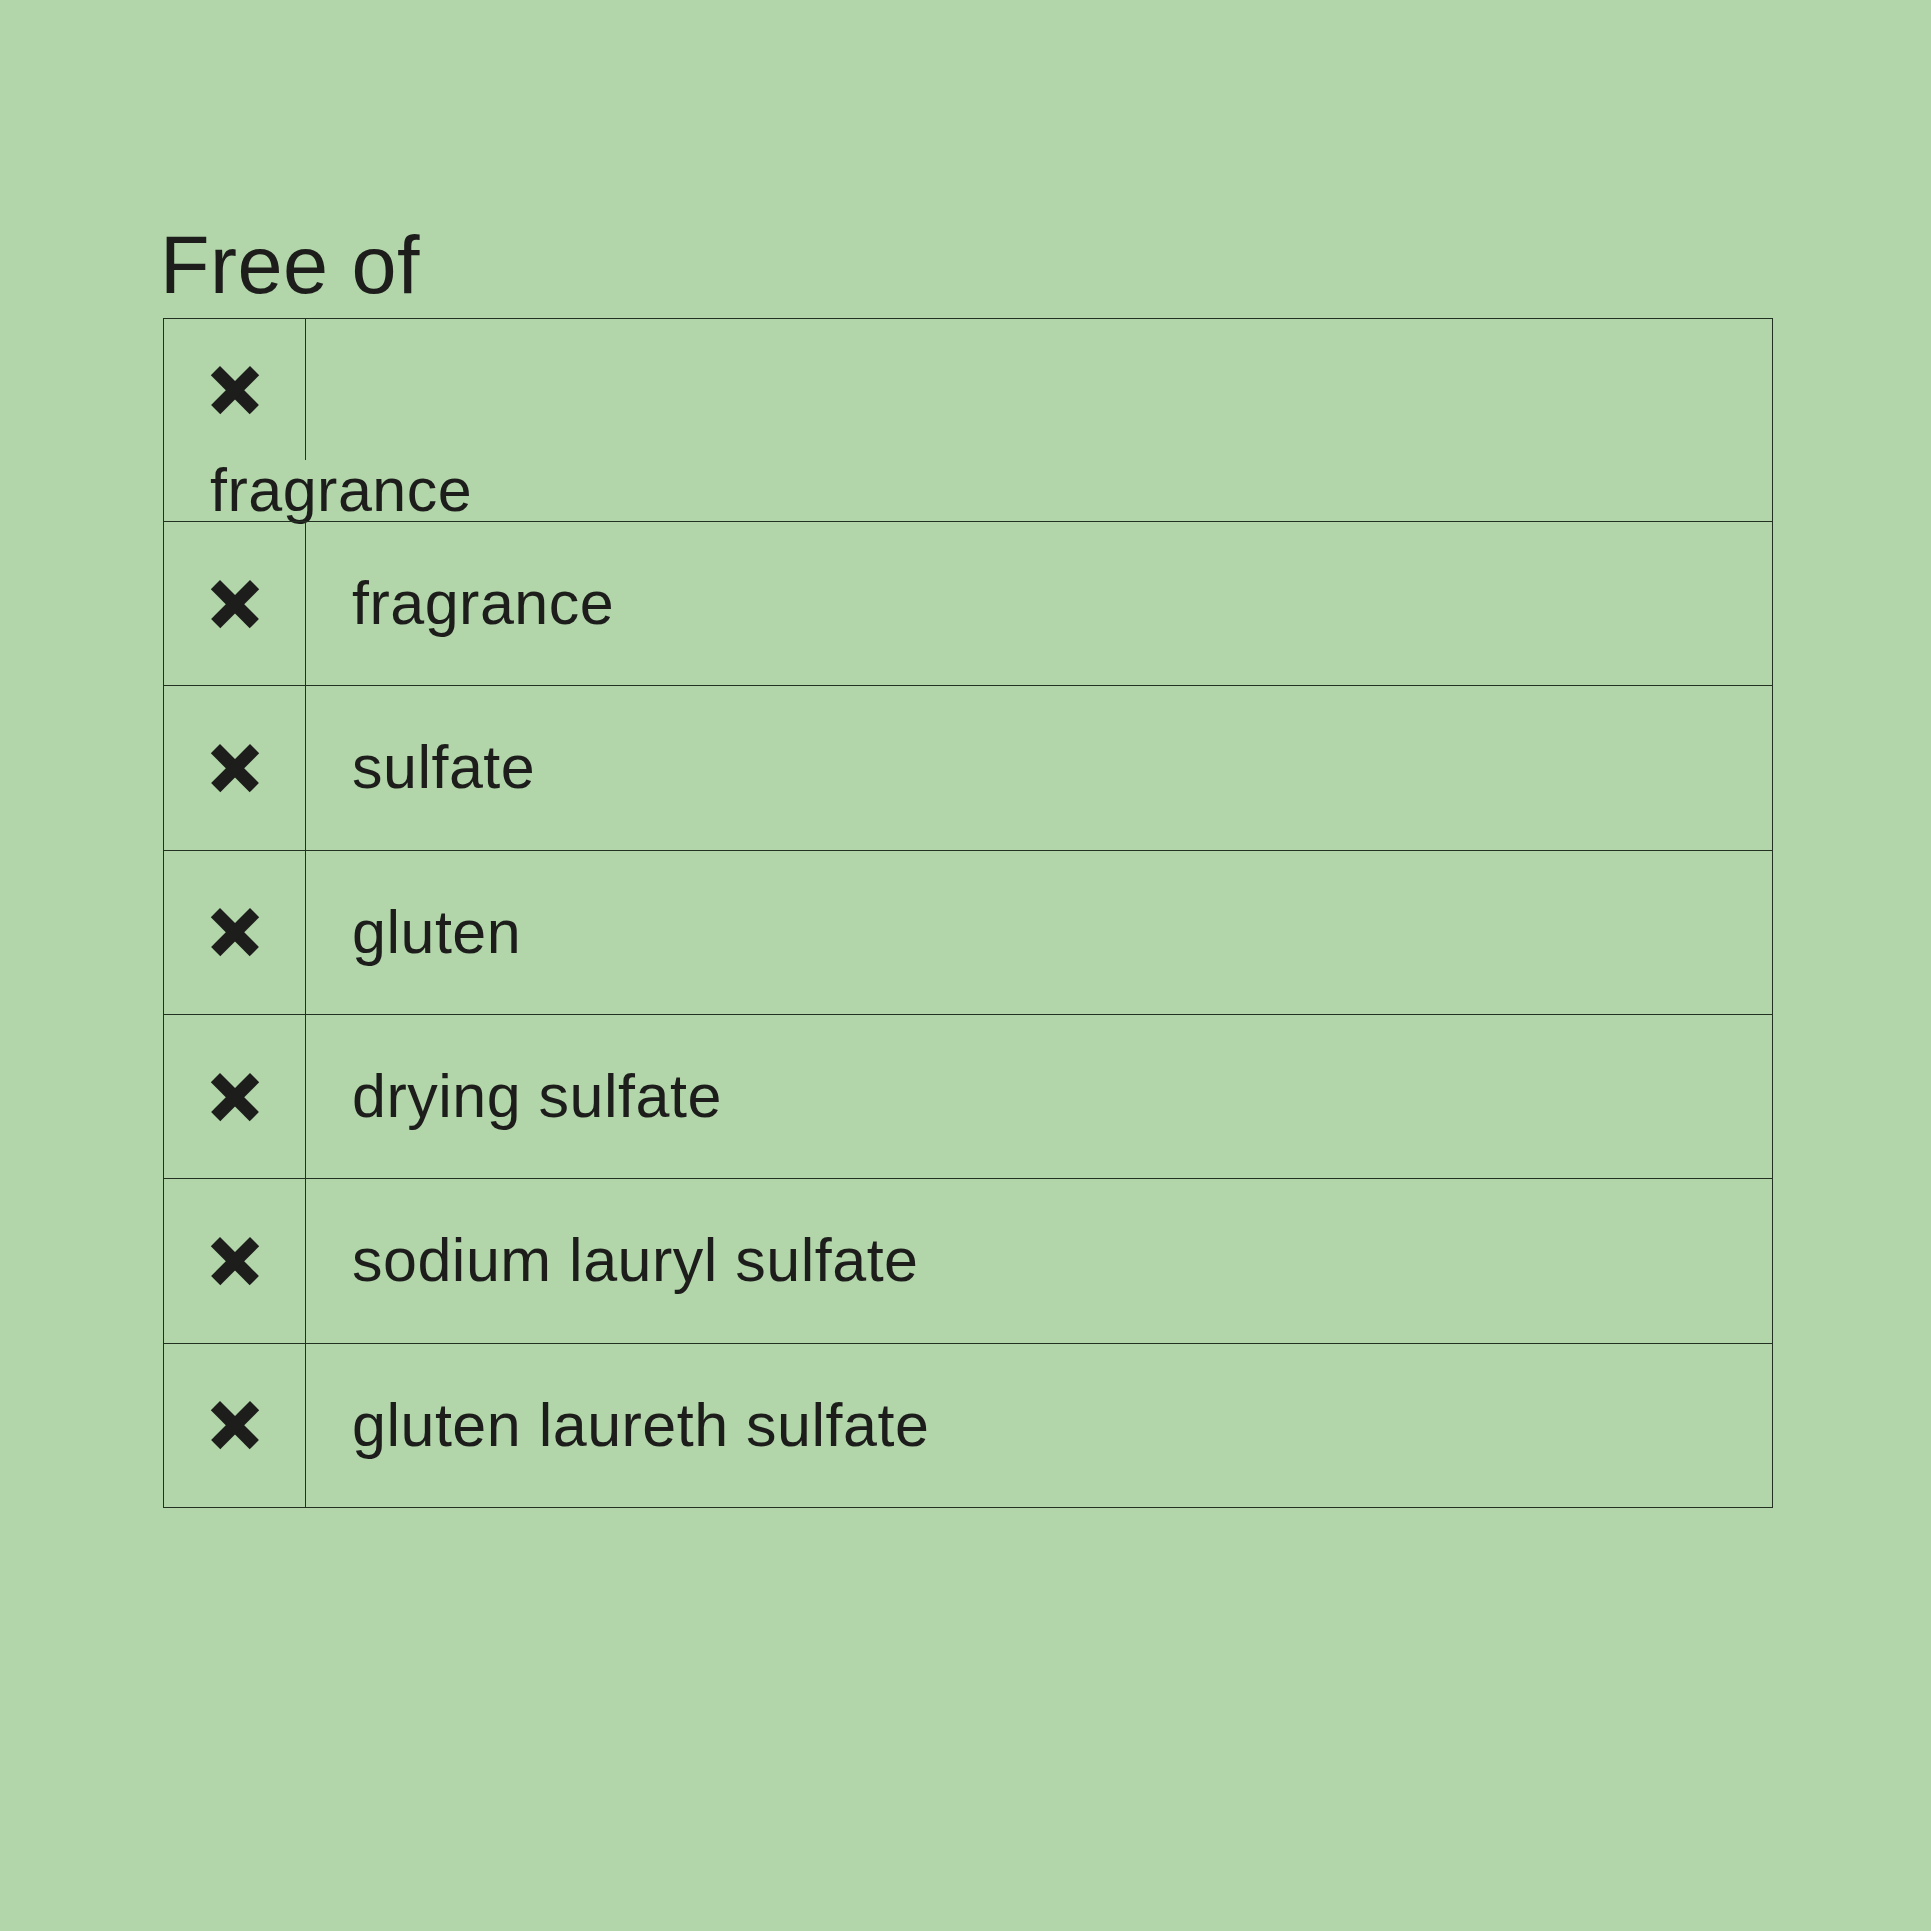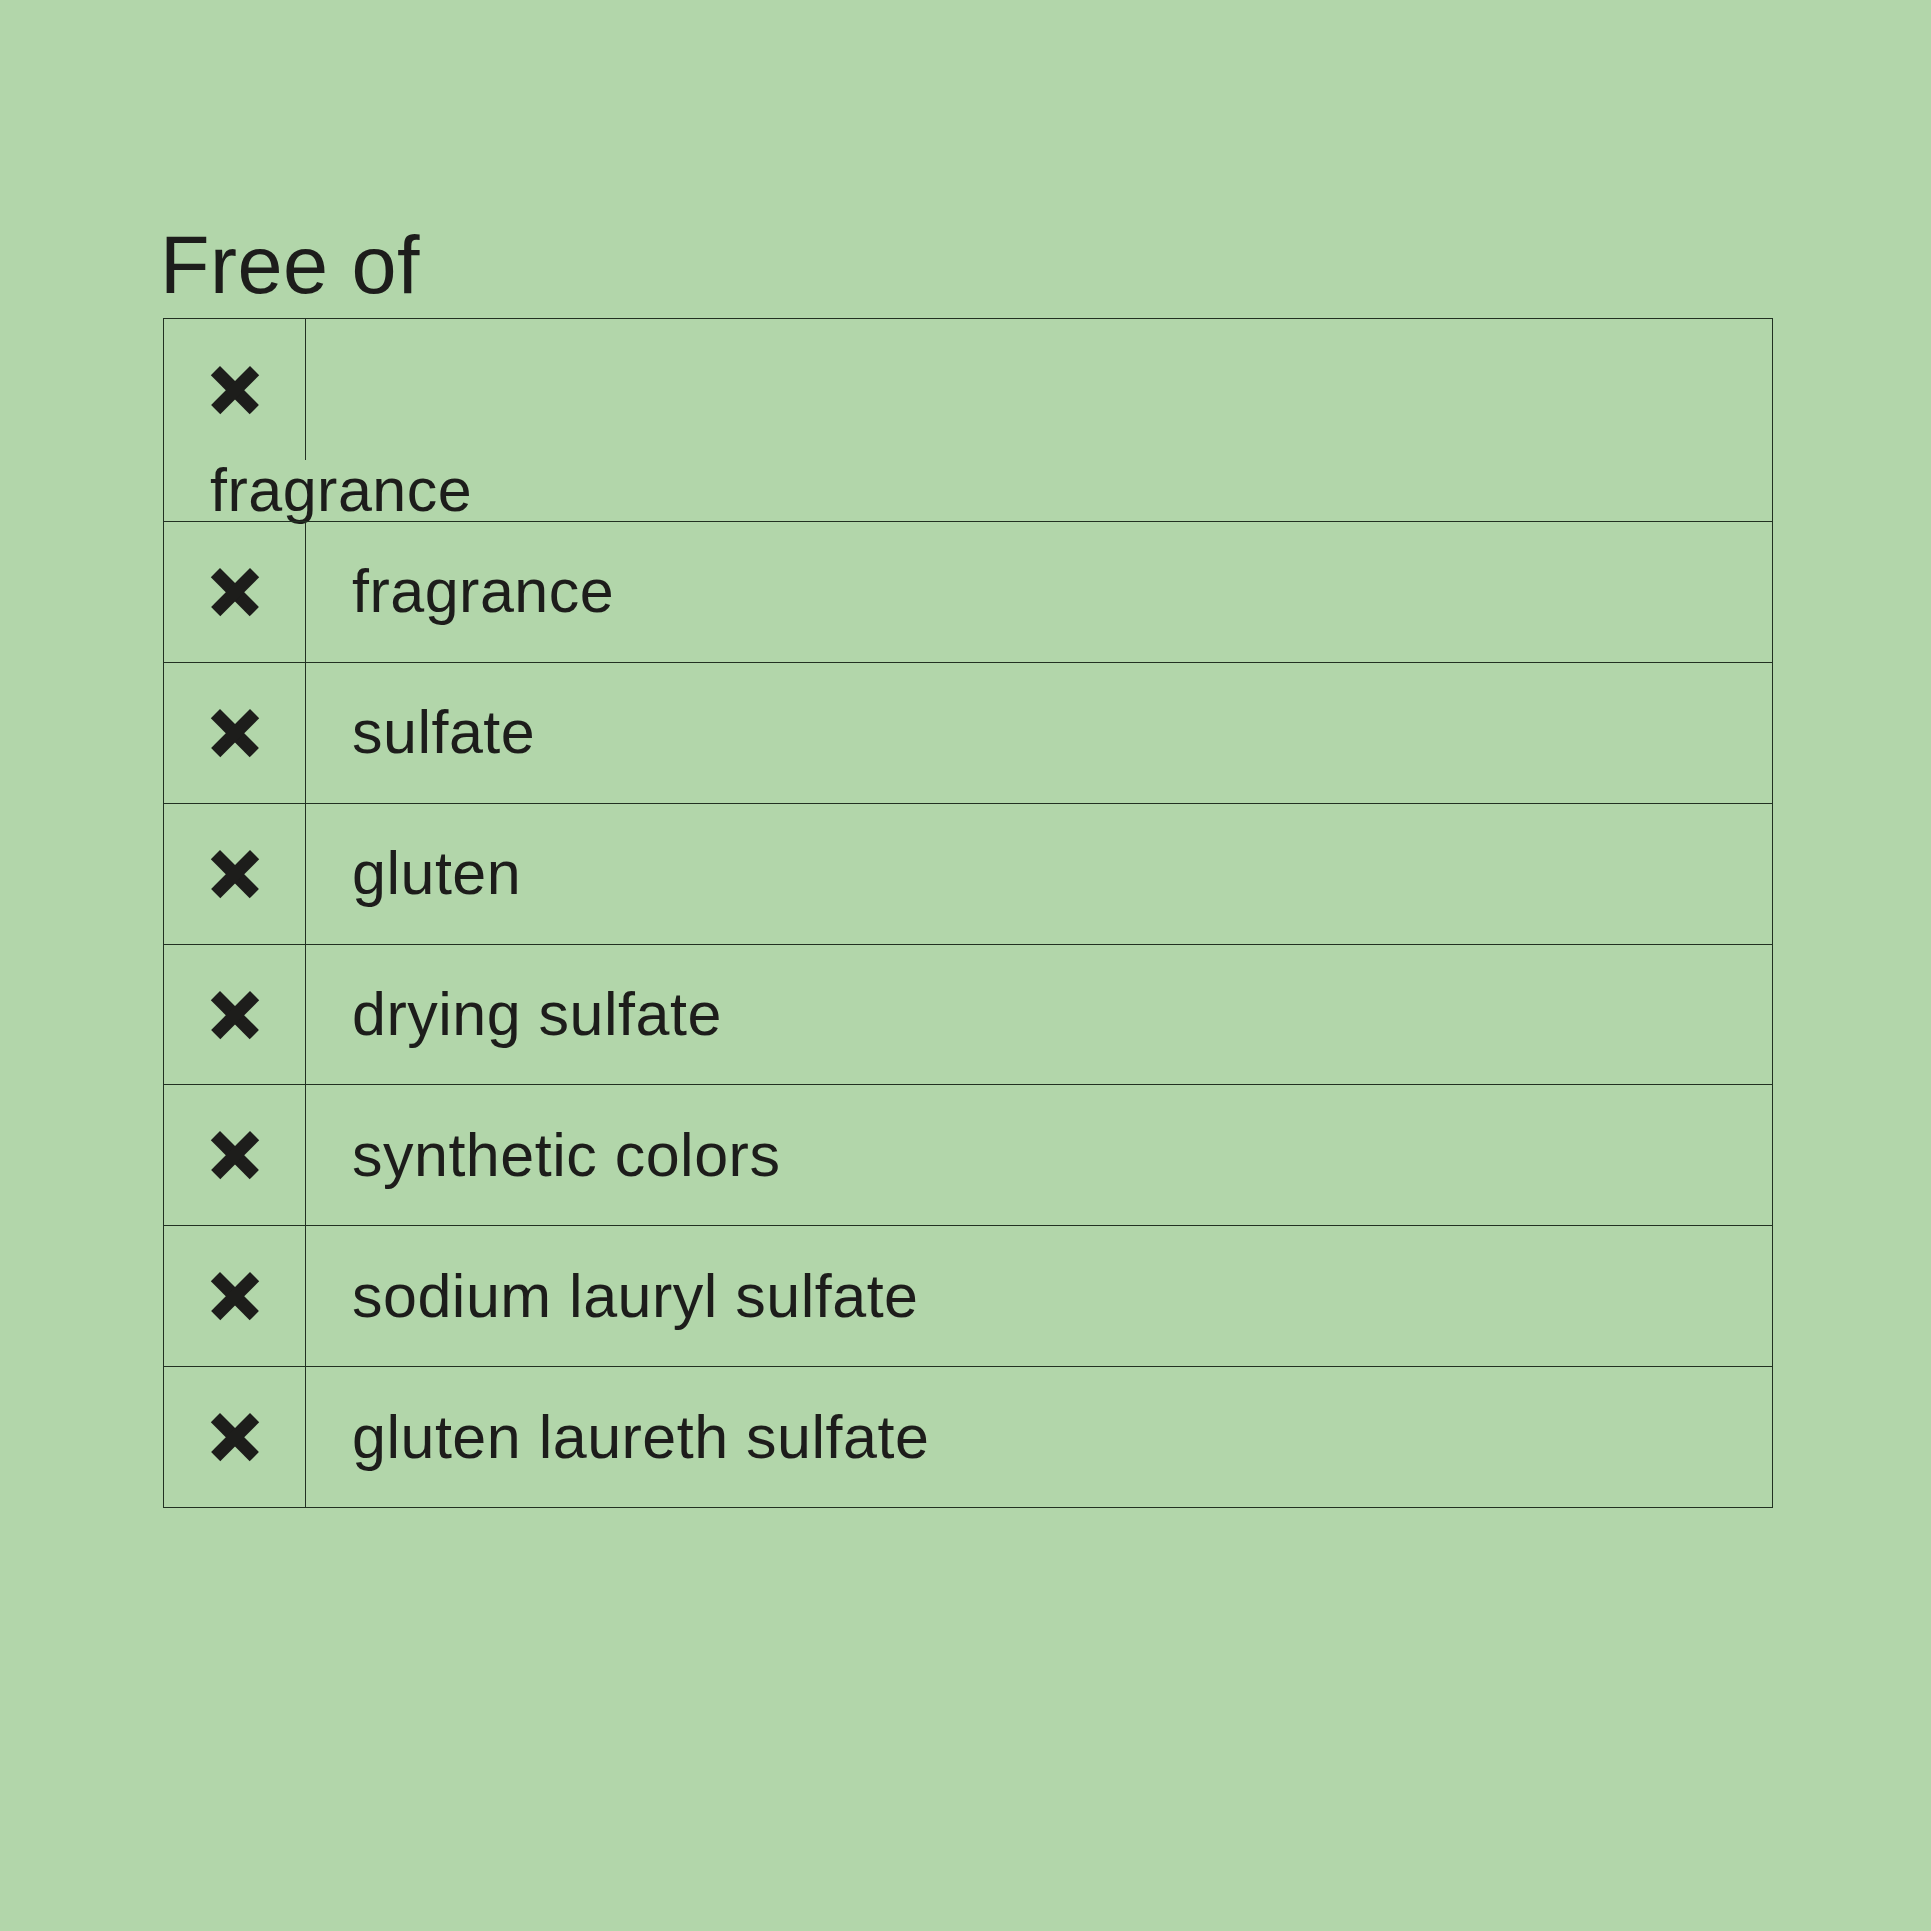--- a/index.html
+++ b/index.html
@@ -120,26 +120,20 @@
     <div class="label-cell">gluten</div>
   </div>
 
   <div class="freeof-row">
     <div class="x-cell">
       <span class="x-icon"></span>
     </div>
     <div class="label-cell">drying sulfate</div>
   </div>
 
-  <div class="freeof-row">
-    <div class="x-cell">
-      <span class="x-icon"></span>
-    </div>
-    <div class="label-cell">synthetic colors</div>
-  </div>
 
   <div class="freeof-row">
     <div class="x-cell">
       <span class="x-icon"></span>
     </div>
     <div class="label-cell">sodium lauryl sulfate</div>
   </div>
 
   <div class="freeof-row">
     <div class="x-cell">

